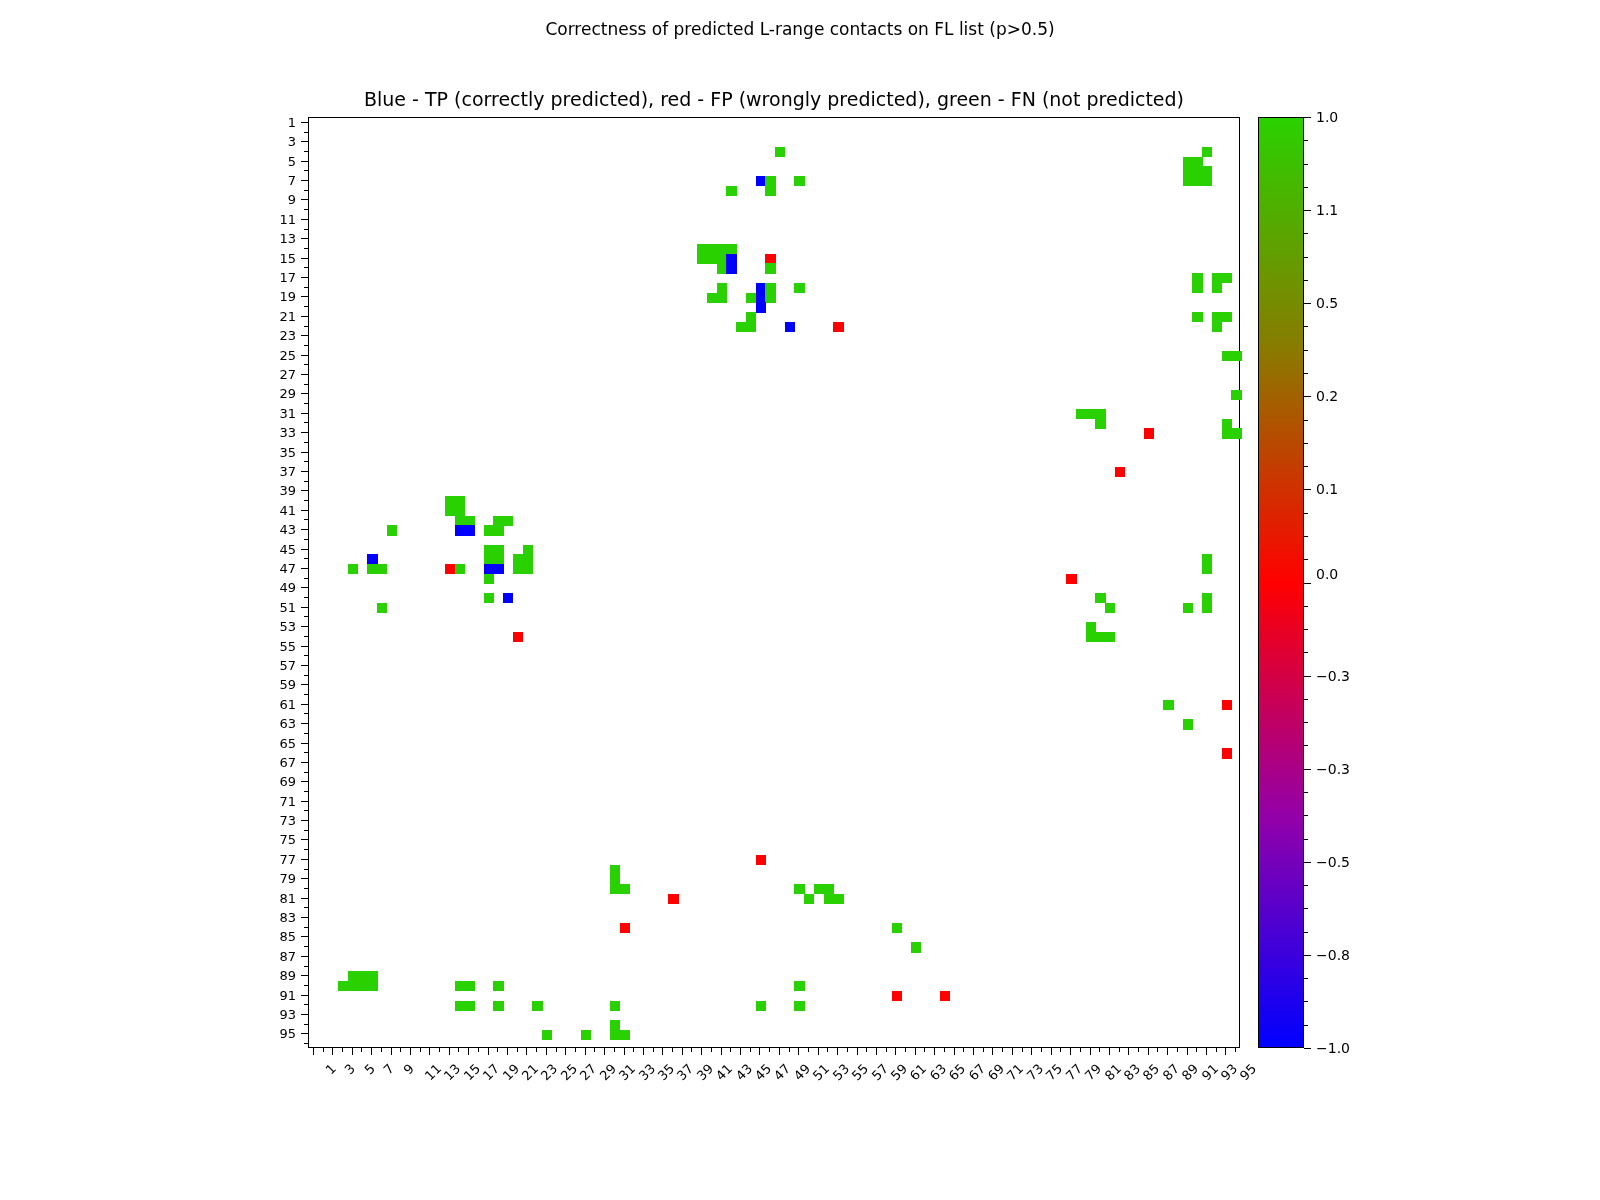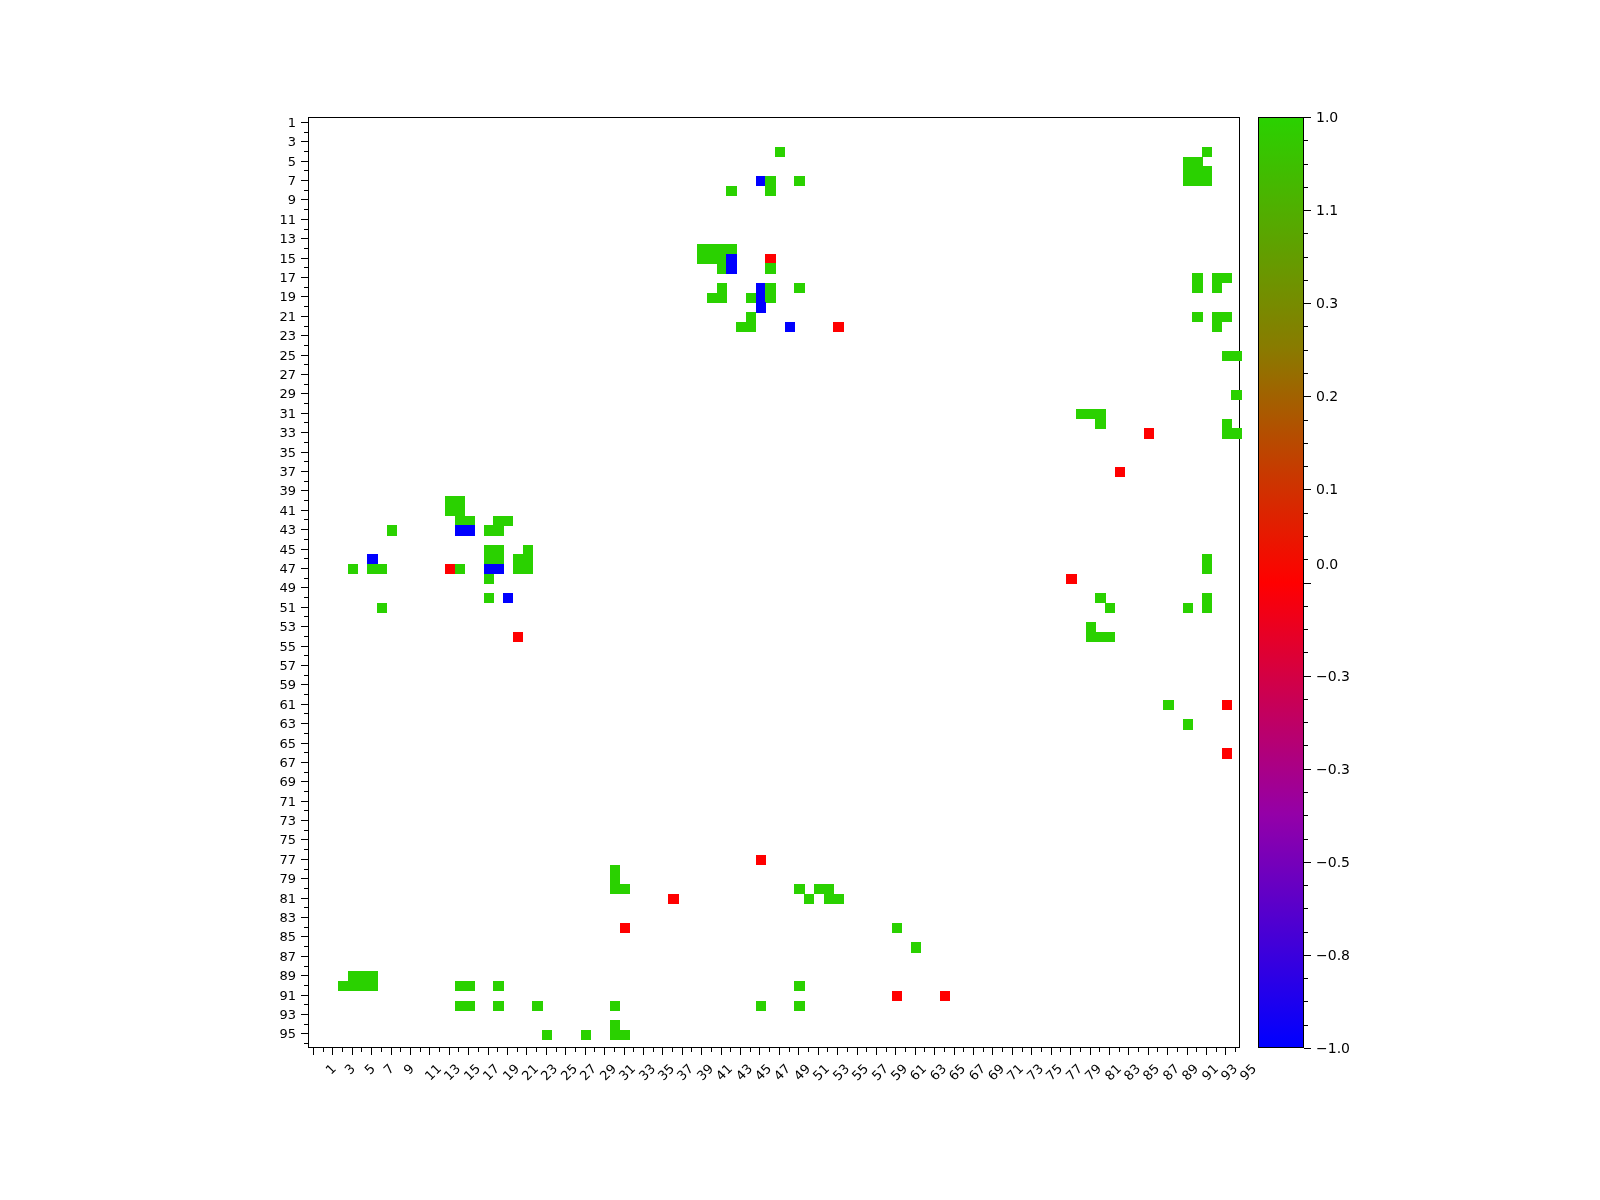--- a/index.html
+++ b/index.html
@@ -65,22 +65,24 @@
     position:absolute;left:58px;font-size:14px;color:#000;white-space:nowrap;
     transform:translateY(-50%);
   }
 </style>
 </head>
 <body>
 
 <div id="figure">
 
   <div class="suptitle">
+    <div>Correctness of predicted L-range contacts on FL list (p&gt;0.5)</div>
   </div>
 
+  <div class="axtitle">Blue - TP (correctly predicted), red - FP (wrongly predicted), green - FN (not predicted)</div>
 
   <div id="plot">
     <div id="cells">
         <div class="cell" style="left: 466px; top: 29.0938px; width: 10.3083px; height: 10.2979px; background: rgb(42, 209, 0);"></div>
         <div class="cell" style="left: 893.167px; top: 29.0938px; width: 10.3083px; height: 10.2979px; background: rgb(42, 209, 0);"></div>
         <div class="cell" style="left: 873.75px; top: 38.7917px; width: 10.3083px; height: 10.2979px; background: rgb(42, 209, 0);"></div>
         <div class="cell" style="left: 883.458px; top: 38.7917px; width: 10.3083px; height: 10.2979px; background: rgb(42, 209, 0);"></div>
         <div class="cell" style="left: 873.75px; top: 48.4896px; width: 10.3083px; height: 10.2979px; background: rgb(42, 209, 0);"></div>
         <div class="cell" style="left: 883.458px; top: 48.4896px; width: 10.3083px; height: 10.2979px; background: rgb(42, 209, 0);"></div>
         <div class="cell" style="left: 893.167px; top: 48.4896px; width: 10.3083px; height: 10.2979px; background: rgb(42, 209, 0);"></div>
@@ -570,27 +572,27 @@
       <div class="cbtick minor" style="top: 93.1px;"></div>
       <div class="cbtick minor" style="top: 69.825px;"></div>
       <div class="cbtick minor" style="top: 46.55px;"></div>
       <div class="cbtick minor" style="top: 23.275px;"></div>
       <div class="cbtick minor" style="top: -4.13447e-13px;"></div>
       <div class="cbtick" style="top: 0px;"></div>
       <div class="cblabel" style="top: 0px;">1.0</div>
       <div class="cbtick" style="top: 93.1px;"></div>
       <div class="cblabel" style="top: 93.1px;">1.1</div>
       <div class="cbtick" style="top: 186.2px;"></div>
-      <div class="cblabel" style="top: 186.2px;">0.3</div>
+      <div class="cblabel" style="top: 186.2px;">0.5</div>
       <div class="cbtick" style="top: 279.3px;"></div>
       <div class="cblabel" style="top: 279.3px;">0.2</div>
       <div class="cbtick" style="top: 372.4px;"></div>
       <div class="cblabel" style="top: 372.4px;">0.1</div>
       <div class="cbtick" style="top: 465.5px;"></div>
-      <div class="cblabel" style="top: 447px;">0.0</div>
+      <div class="cblabel" style="top: 457px;">0.0</div>
       <div class="cbtick" style="top: 558.6px;"></div>
       <div class="cblabel" style="top: 558.6px;">−0.3</div>
       <div class="cbtick" style="top: 651.7px;"></div>
       <div class="cblabel" style="top: 651.7px;">−0.3</div>
       <div class="cbtick" style="top: 744.8px;"></div>
       <div class="cblabel" style="top: 744.8px;">−0.5</div>
       <div class="cbtick" style="top: 837.9px;"></div>
       <div class="cblabel" style="top: 837.9px;">−0.8</div>
       <div class="cbtick" style="top: 931px;"></div>
       <div class="cblabel" style="top: 931px;">−1.0</div>

